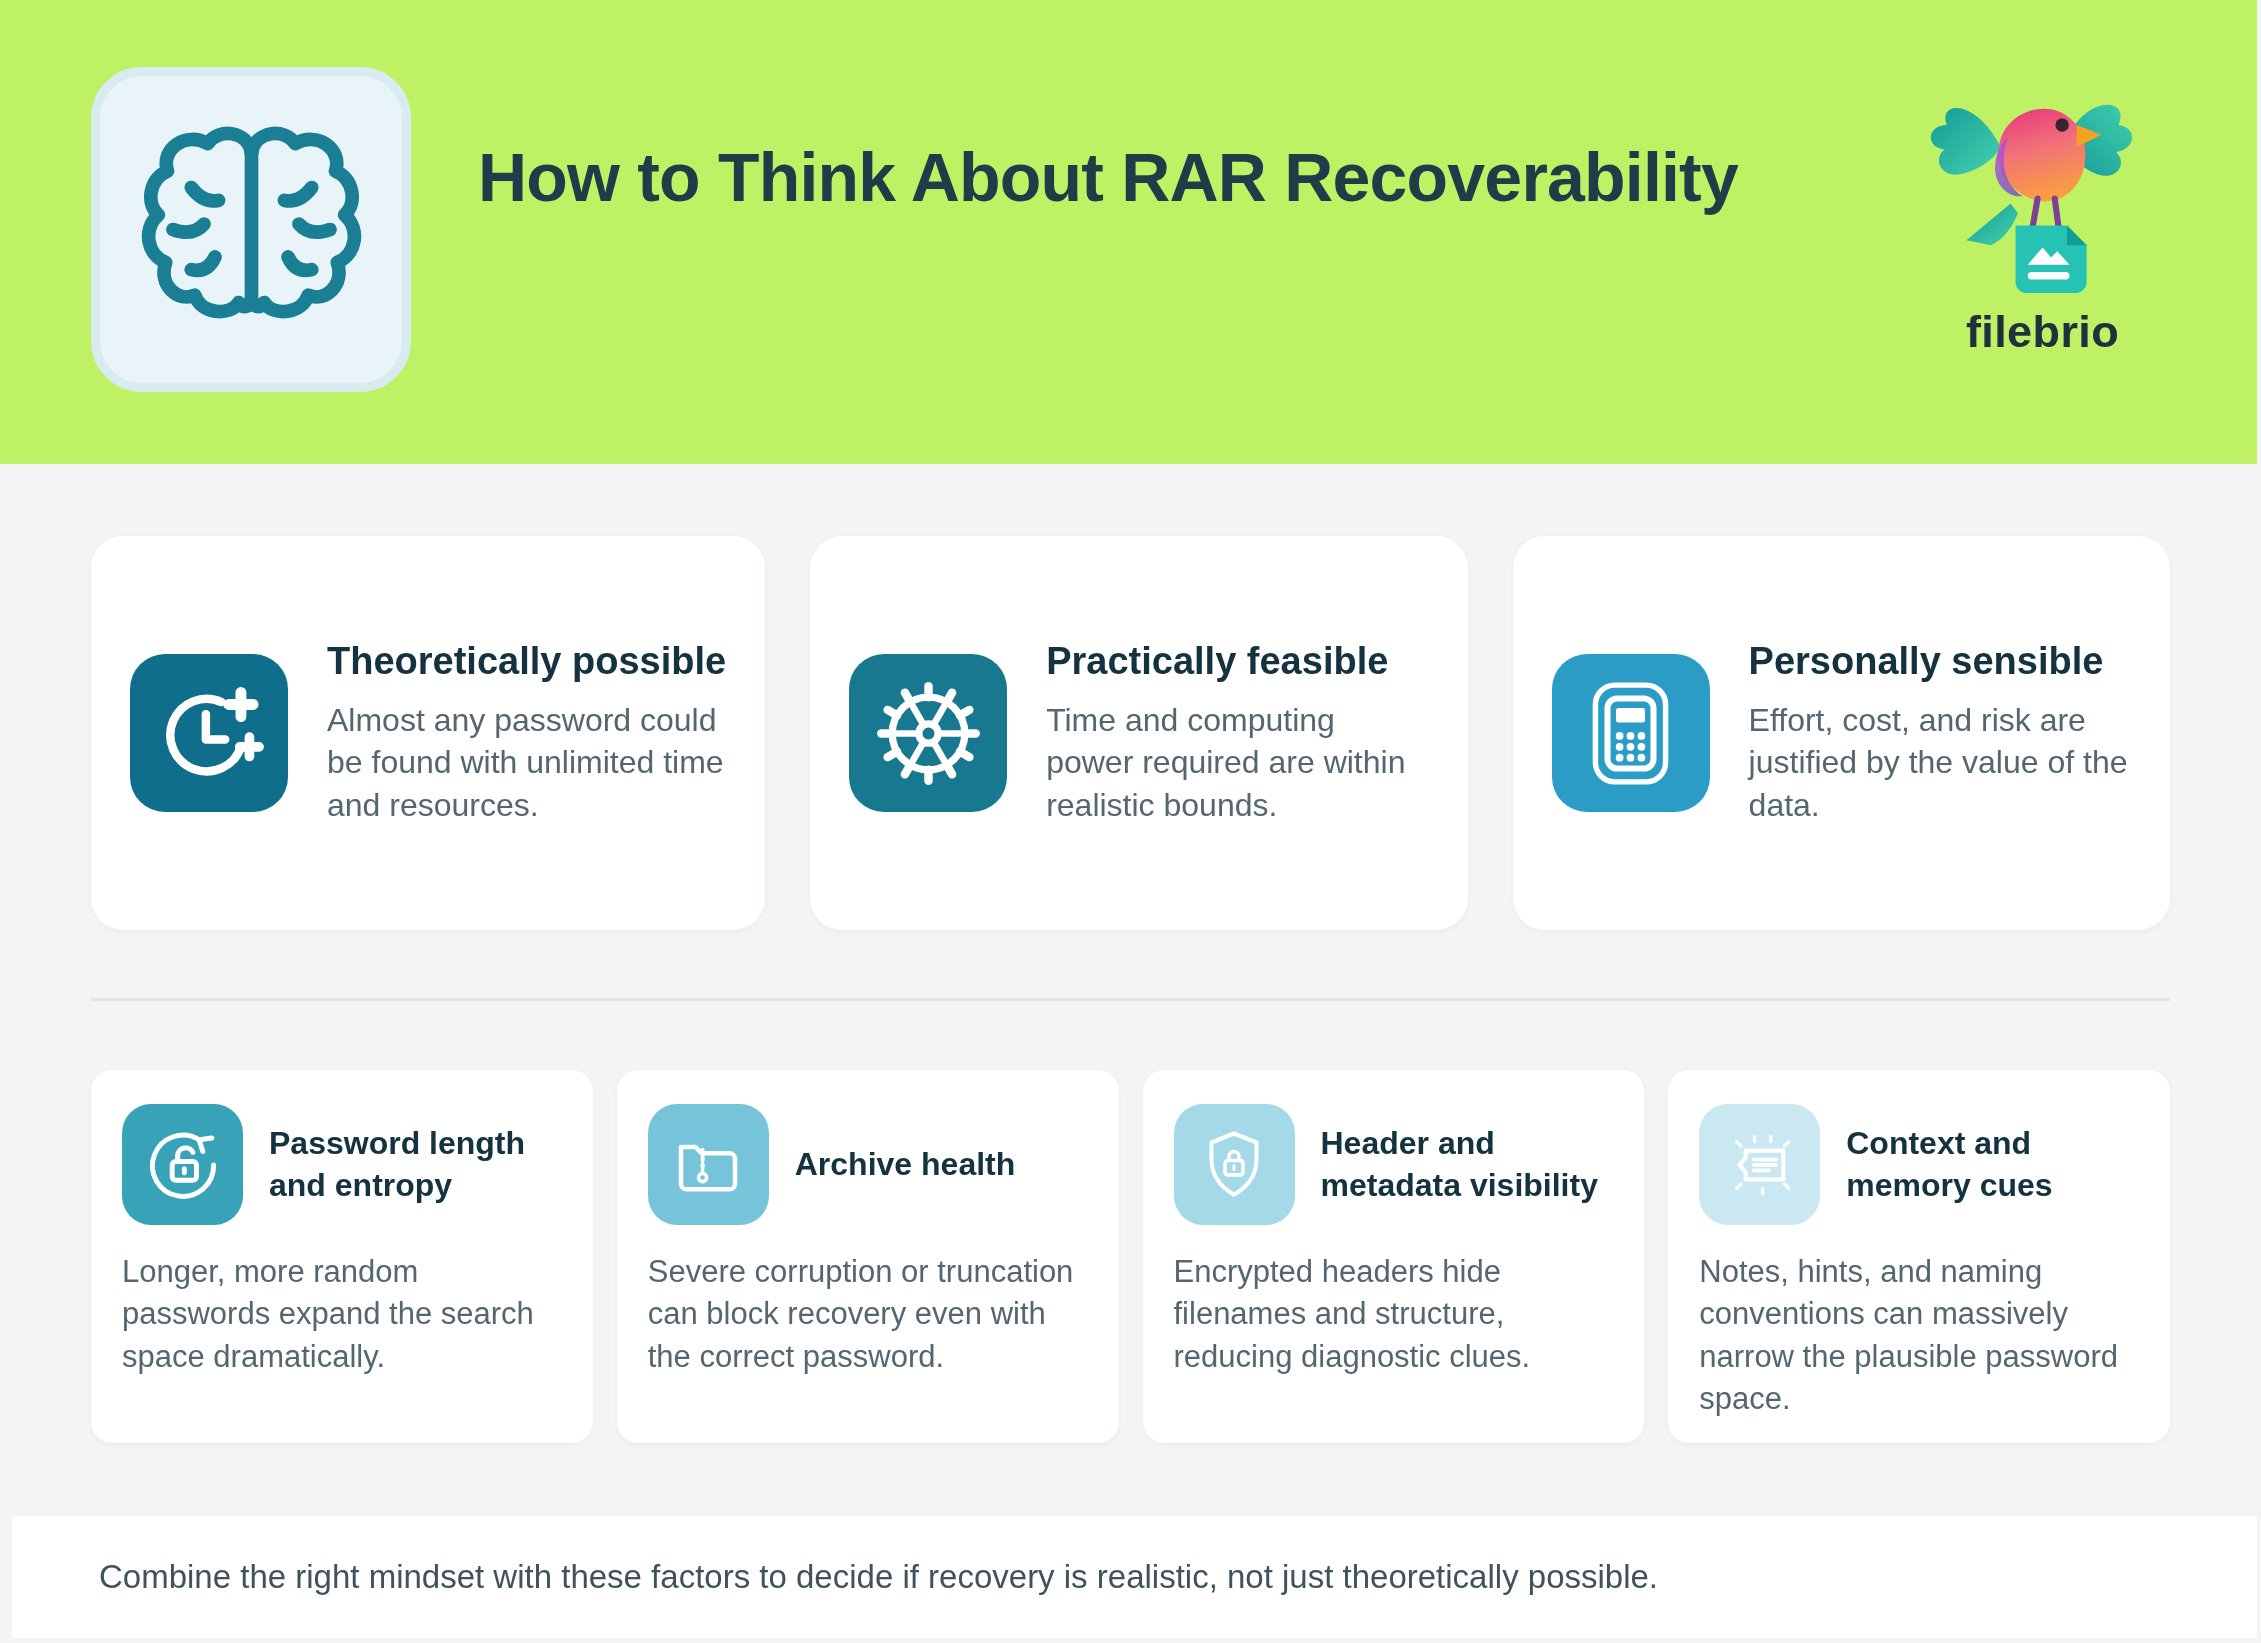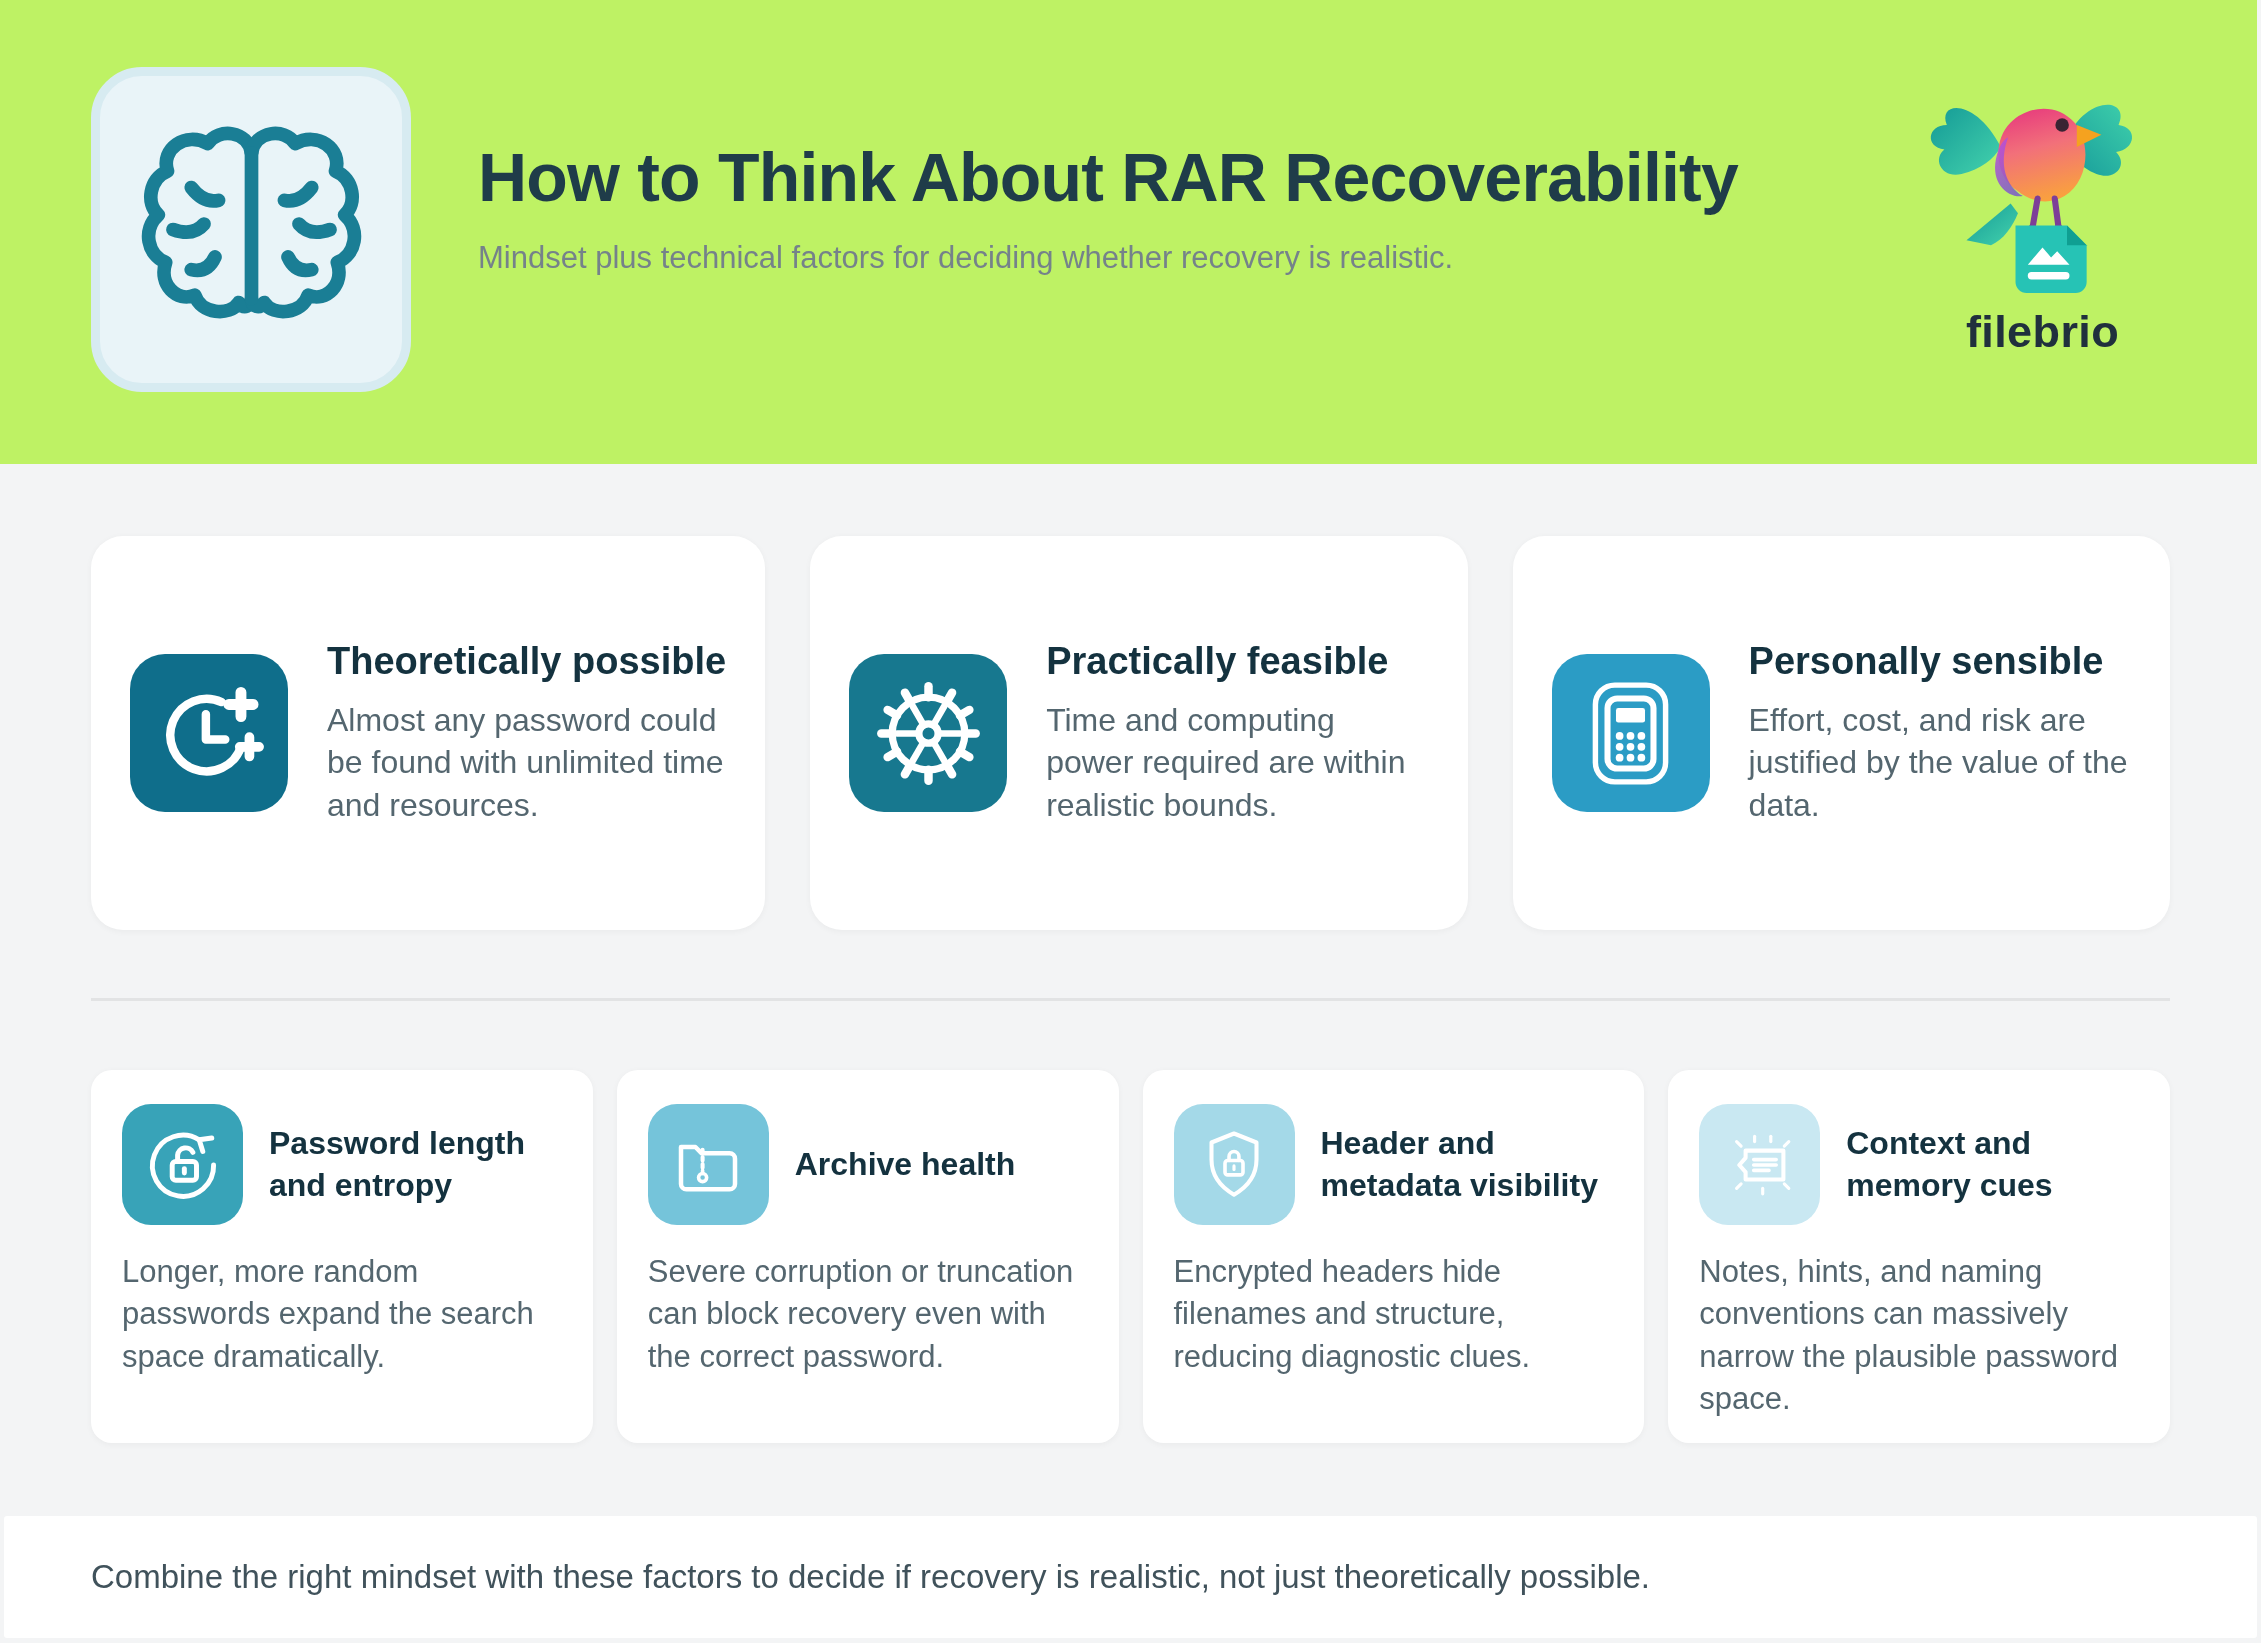--- a/index.html
+++ b/index.html
@@ -38,21 +38,21 @@
   .f-card{flex:1;height:373px;background:#ffffff;border-radius:21px;
           padding:34px 31px;box-sizing:border-box;box-shadow:0 1.6px 6.4px rgba(0,0,0,0.04);}
   .f-head{display:flex;align-items:center;gap:26px;}
   .tile-sm{width:121px;height:121px;border-radius:29px;flex:none;
            display:flex;align-items:center;justify-content:center;}
   .tile-sm svg{width:90px;height:90px;}
   .f-title{margin:0;font-size:32px;font-weight:bold;line-height:1.3;color:#14323f;}
   .f-body{margin:26px 0 0;font-size:31px;line-height:1.36;color:#54666f;}
 
   
-  .footer{position:absolute;left:4px;right:4px;bottom:4.8px;height:122px;background:#ffffff;
+  .footer{position:absolute;left:12px;right:4px;bottom:4.8px;height:122px;background:#ffffff;
           border-radius:3.2px;display:flex;align-items:center;padding-left:87px;box-sizing:border-box;}
   .footer p{margin:0;font-size:33px;color:#40525b;}
 
   .icon-stroke{fill:none;stroke:#ffffff;stroke-linecap:round;stroke-linejoin:round;}
 </style>
 </head>
 <body>
 
 <div class="page">
 
@@ -69,21 +69,20 @@
           <path d="M33 88 q9 2 13 -7"></path>
           <path d="M99 43 q-7 9 -15 7"></path>
           <path d="M109 66 q-11 4 -17 -3"></path>
           <path d="M99 88 q-9 2 -13 -7"></path>
         </g>
       </svg>
     </div>
 
     <div class="head-text">
       <h1 class="page-title">How to Think About RAR Recoverability</h1>
-      <p class="page-subtitle">Mindset plus technical factors for deciding whether recovery is realistic.</p>
     </div>
 
     <div class="logo">
       <svg viewBox="0 0 200 190">
         <defs>
           <linearGradient id="wingL" x1="0" y1="0" x2="1" y2="1">
             <stop offset="0" stop-color="#149a96"></stop>
               <stop offset="1" stop-color="#44d3ad"></stop>
           </linearGradient>
           <linearGradient id="wingR" x1="1" y1="0" x2="0" y2="1">

